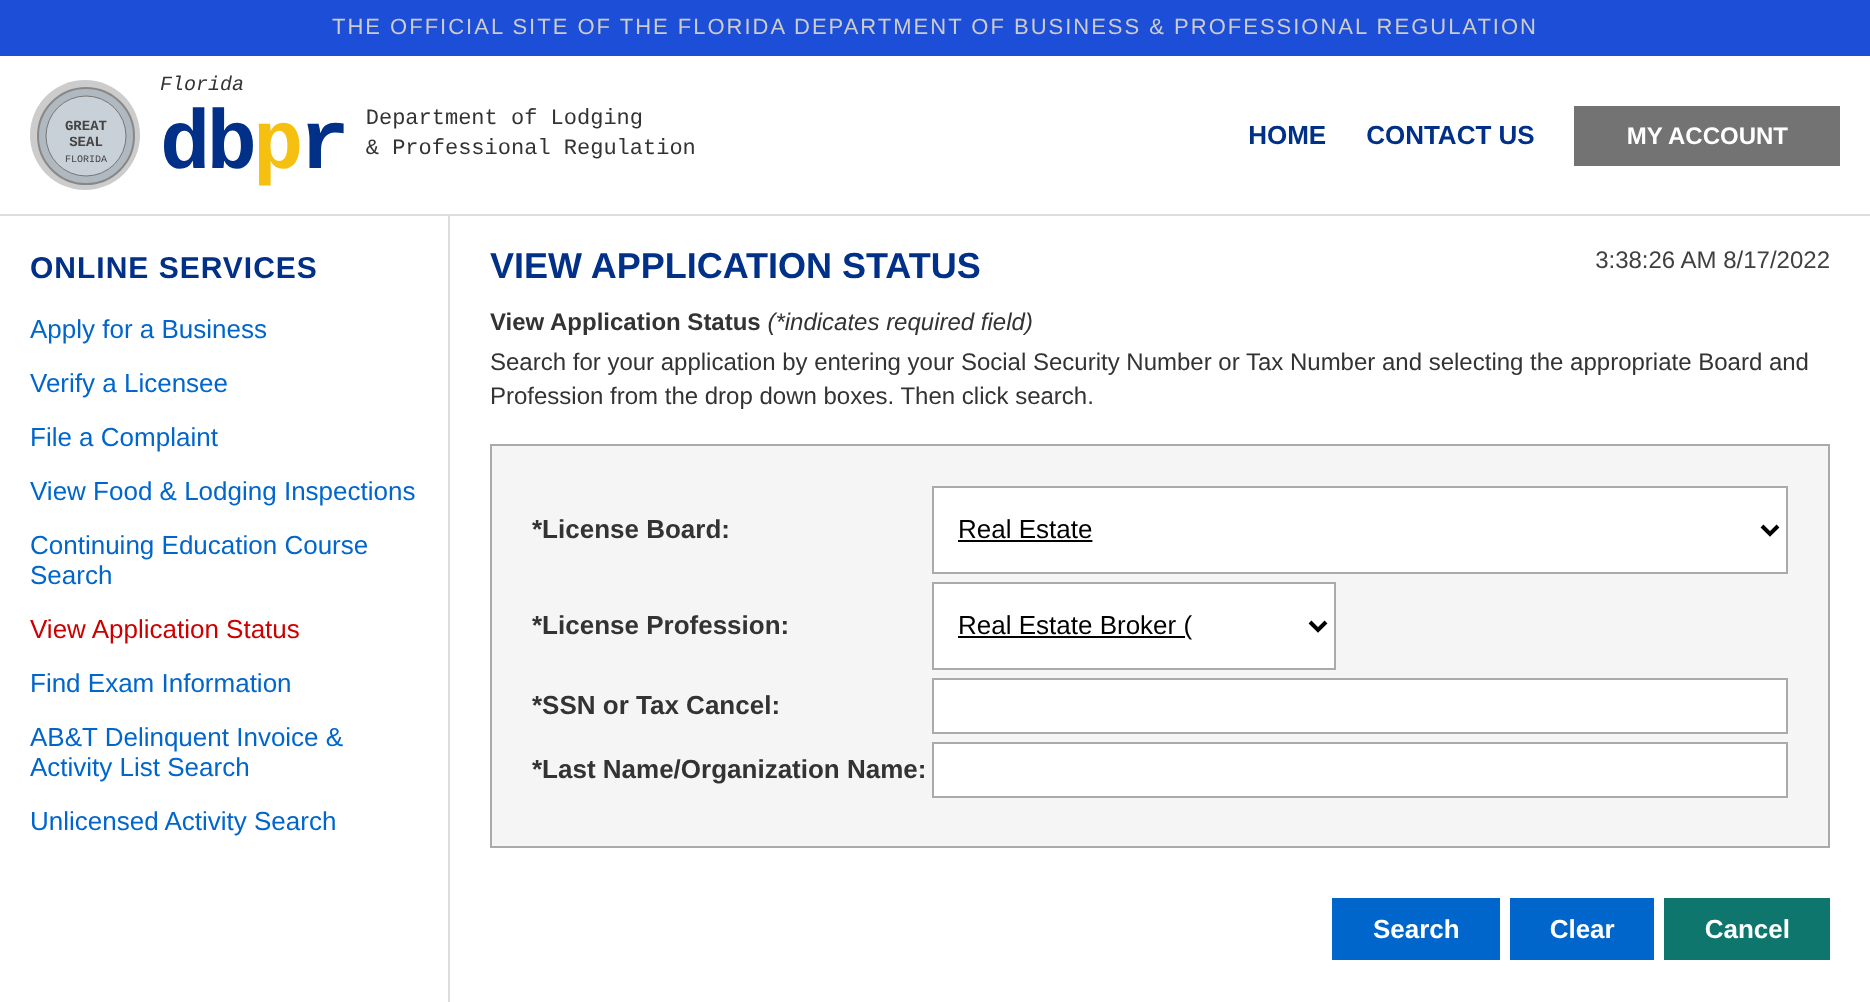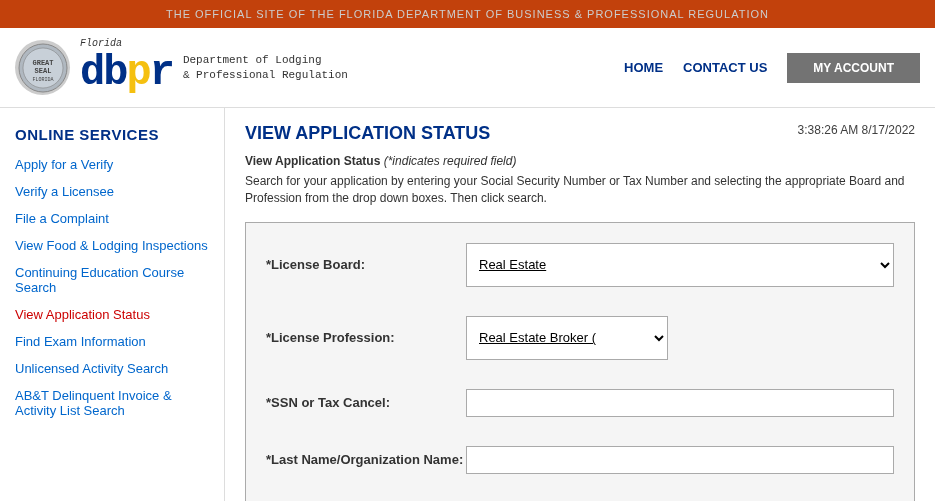--- a/index.html
+++ b/index.html
@@ -1,20 +1,20 @@
 <!DOCTYPE html>
 <html><head>
   <meta charset="utf-8">
   <style>
     * { margin: 0; padding: 0; box-sizing: border-box; }
     body { font-family: Arial, sans-serif; font-size: 13px; background: #fff; width: 935px; }
 
     
     .top-banner {
-      background: #c2410c;
+      background: #1d4ed8;
       color: #ccc;
       text-align: center;
       padding: 8px;
       font-size: 11px;
       letter-spacing: 1px;
     }
 
     
     .header {
       display: flex;
@@ -155,21 +155,21 @@
     .form-box {
       border: 1px solid #aaa;
       background: #f5f5f5;
       padding: 20px;
       margin-bottom: 20px;
     }
 
     .form-row {
       display: flex;
       align-items: center;
-      margin-bottom: 29px;
+      margin-bottom: 4px;
     }
     .form-label {
       font-size: 13px;
       font-weight: bold;
       color: #333;
       width: 200px;
       flex-shrink: 0;
     }
     .form-field {
       flex: 1;
@@ -242,45 +242,45 @@
     <button class="my-account-btn">MY ACCOUNT</button>
   </div>
 </div>
 
 <div class="main-container">
 
   <div class="sidebar">
     <div class="sidebar-title">ONLINE SERVICES</div>
 
     <div class="sidebar-item">
-      <a>Apply for a Verify</a>
+      <a>Apply for a Business</a>
     </div>
     <div class="sidebar-item">
       <a>Verify a Licensee</a>
     </div>
     <div class="sidebar-item">
       <a>File a Complaint</a>
     </div>
     <div class="sidebar-item">
       <a>View Food &amp; Lodging Inspections</a>
     </div>
     <div class="sidebar-item">
       <a>Continuing Education Course Search</a>
     </div>
     <div class="sidebar-item active-link">
       <a style="color:#cc0000;">View Application Status</a>
     </div>
     <div class="sidebar-item">
       <a>Find Exam Information</a>
     </div>
     <div class="sidebar-item">
+      <a>AB&amp;T Delinquent Invoice &amp; Activity List Search</a>
+    </div>
+    <div class="sidebar-item">
       <a>Unlicensed Activity Search</a>
-    </div>
-    <div class="sidebar-item">
-      <a>AB&amp;T Delinquent Invoice &amp; Activity List Search</a>
     </div>
   </div>
 
   <div class="content-area">
     <div class="content-header">
       <div class="page-title">VIEW APPLICATION STATUS</div>
       <div class="timestamp">3:38:26 AM 8/17/2022</div>
     </div>
 
     <div class="form-description">
@@ -326,19 +326,19 @@
       <div class="form-row">
         <div class="form-label">*Last Name/Organization Name:</div>
         <div class="form-field">
           <input type="text" value="" style="">
         </div>
       </div>
 
     </div>
 
     <div class="action-buttons">
-      <button class="btn btn-search">Social</button>
+      <button class="btn btn-search">Search</button>
       <button class="btn btn-clear">Clear</button>
       <button class="btn btn-cancel">Cancel</button>
     </div>
 
   </div>
 </div>
 
 </body></html>

